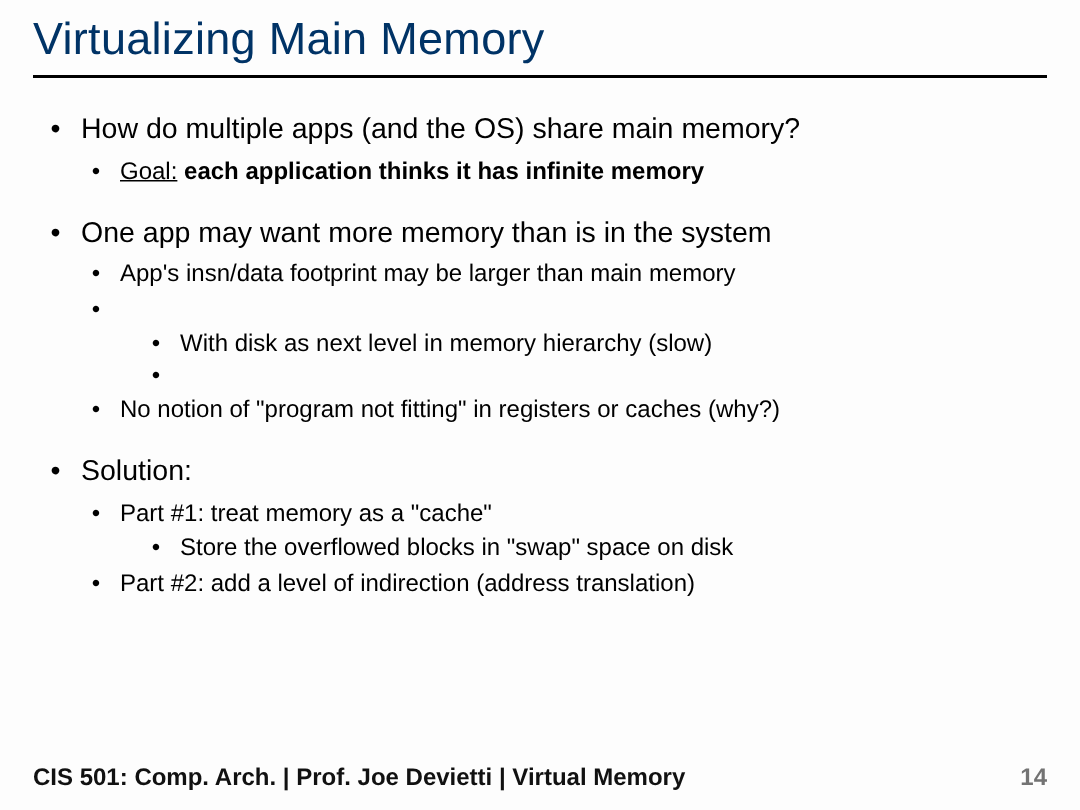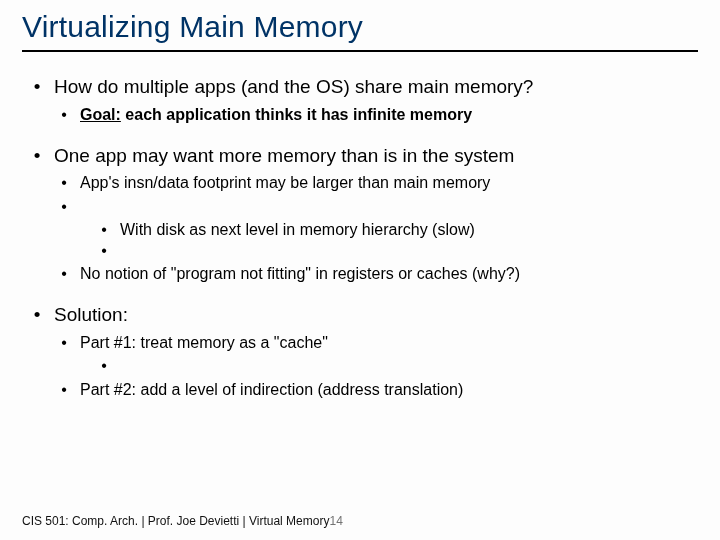--- a/index.html
+++ b/index.html
@@ -27,29 +27,31 @@
   .lvl2 > li { margin-bottom: 3px; }
   .lvl2 > li > .row { font-size: 16px; line-height: 1.3; }
   .lvl3 { margin-top: 2px; }
   .lvl3 > li > .row { font-size: 16px; line-height: 1.3; }
   .row { display: flex; align-items: flex-start; }
   .bullet { flex: 0 0 auto; margin-right: 8px; }
   .lvl1 > li > .row .bullet { width: 18px; text-align: center; margin-left: 6px; }
   .lvl2 > li > .row .bullet { width: 16px; text-align: center; margin-left: 34px; }
   .lvl3 > li > .row .bullet { width: 16px; text-align: center; margin-left: 74px; }
   .bold { font-weight: bold; }
-  .goal { font-weight: bold; text-decoration: underline; }
+  .goal { font-weight: normal; text-decoration: underline; }
   .footer {
     position: absolute;
     bottom: 12px;
     left: 22px;
     right: 22px;
     display: flex;
-    font-size: 12px;
+    justify-content: space-between;
+    font-size: 16px;
     color: #111;
+    font-weight: bold;
   }
   .footer .pagenum { color: #737373; }
 </style>
 </head>
 <body>
 
 <h1 class="title">Virtualizing Main Memory</h1>
 
 <ul class="lvl1">
 
@@ -117,20 +119,21 @@
     <ul class="lvl2">
       <li>
         <div class="row">
           <span class="bullet">•</span>
           <span>Part #1: treat memory as a "cache"</span>
         </div>
         <ul class="lvl3">
           <li>
             <div class="row">
               <span class="bullet">•</span>
+              <span>Store the overflowed blocks in "swap" space on disk</span>
             </div>
           </li>
         </ul>
       </li>
       <li>
         <div class="row">
           <span class="bullet">•</span>
           <span>Part #2: add a level of indirection (address translation)</span>
         </div>
       </li>

